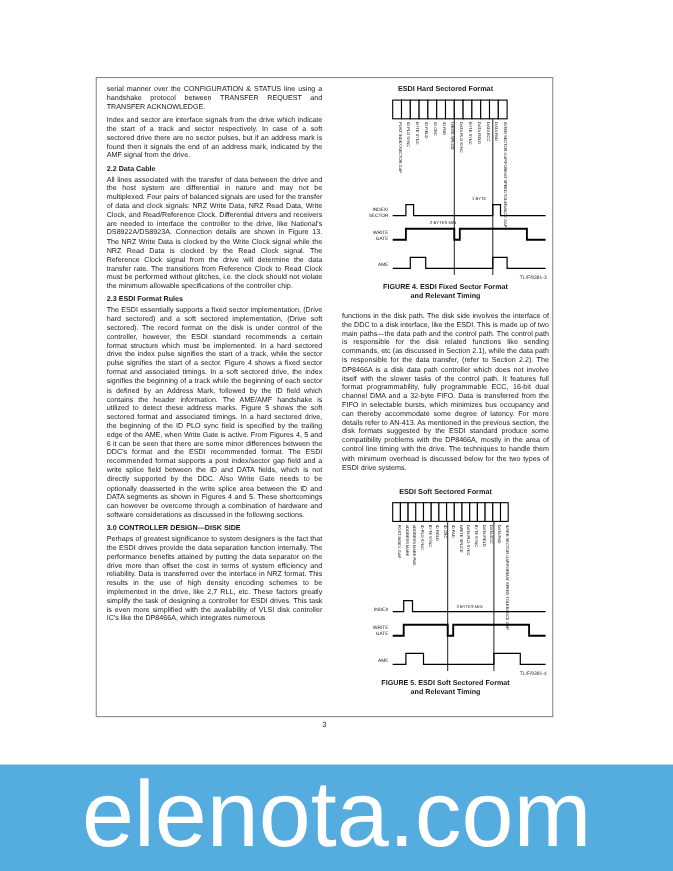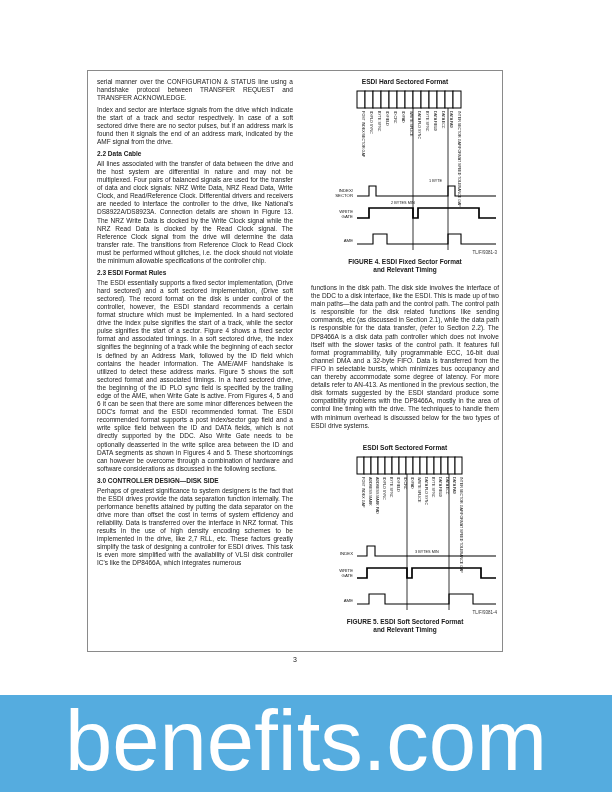--- a/index.html
+++ b/index.html
@@ -151,16 +151,16 @@
           <div>and Relevant Timing</div>
         </div>
       </div>
 
     </div>
   </div>
 
   <div class="page-num">3</div>
 
   <div class="banner" style="background: rgb(85, 172, 223);">
-    <div class="banner-text">benefits.com</div>
+    <div class="banner-text">elenota.com</div>
   </div>
 
 </div>
 
 </body></html>

